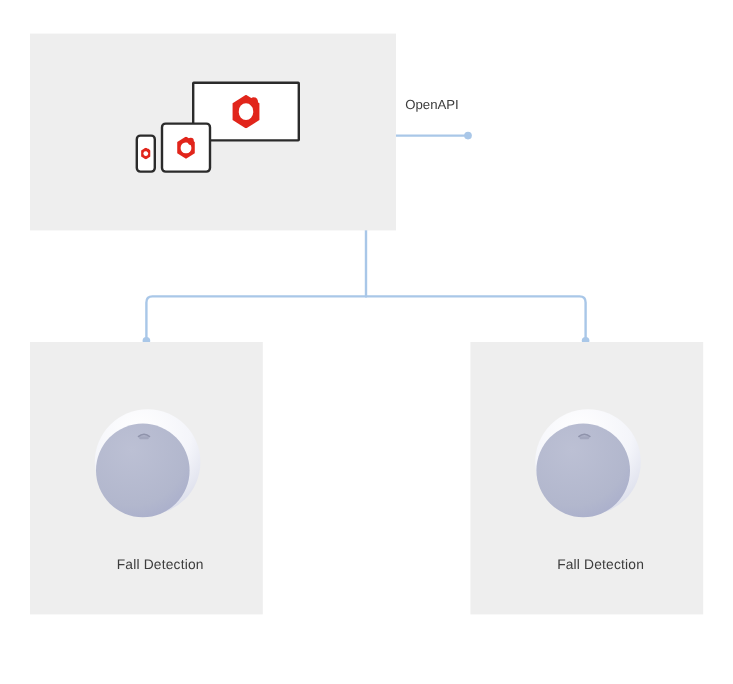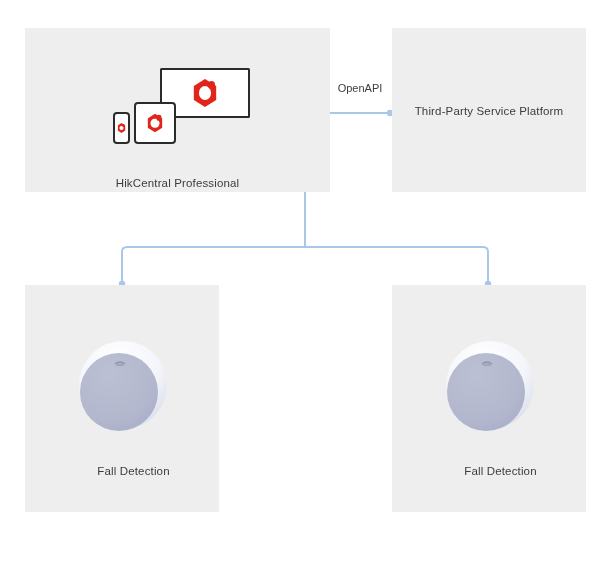--- a/index.html
+++ b/index.html
@@ -134,26 +134,22 @@
       <div class="screen phone">
         <div class="hik-logo logo-phone">
           <div class="hik-hex"></div>
           <div class="hik-hole"></div>
           <div class="hik-dot"></div>
         </div>
       </div>
 
     </div>
 
-    <div class="panel-label" id="label-hikcentral">HikCentral Professional</div>
   </div>
 
-  <div class="panel" id="box-thirdparty">
-    <div id="label-thirdparty">Third-Party Service Platform</div>
-  </div>
 
   <div class="panel" id="box-fall-left">
     <svg class="sensor" viewBox="0 0 102 102" xmlns="http://www.w3.org/2000/svg">
       <defs>
         <radialGradient id="shellL" cx="42%" cy="22%" r="85%">
           <stop offset="0%" stop-color="#ffffff"></stop>
           <stop offset="58%" stop-color="#f4f5fa"></stop>
           <stop offset="100%" stop-color="#d8dbe9"></stop>
         </radialGradient>
         <radialGradient id="faceL" cx="38%" cy="28%" r="85%">

